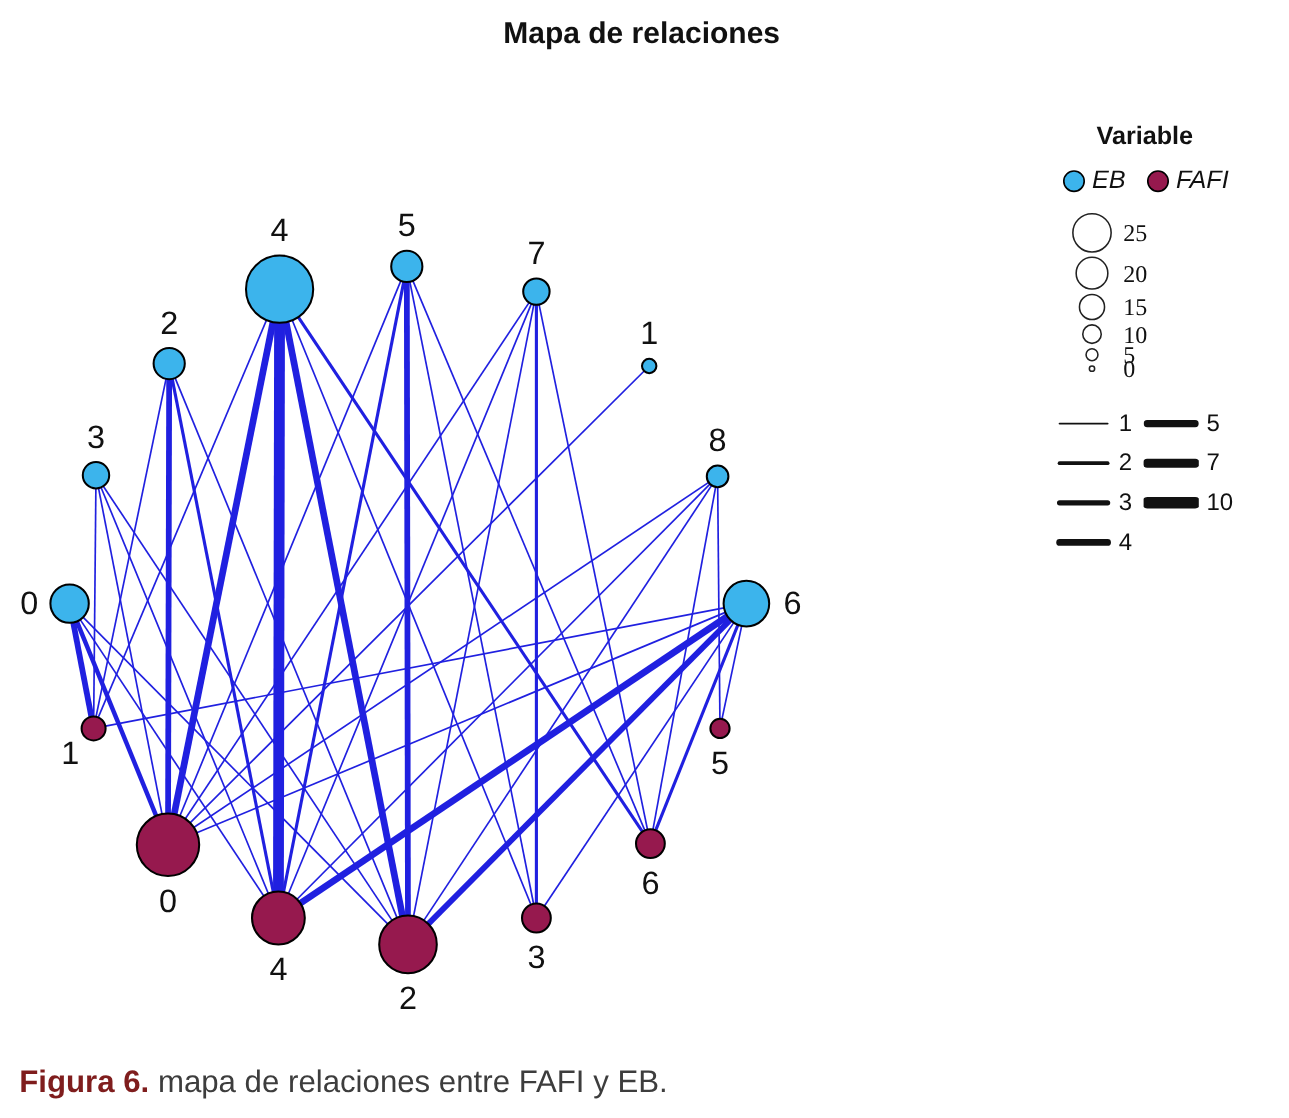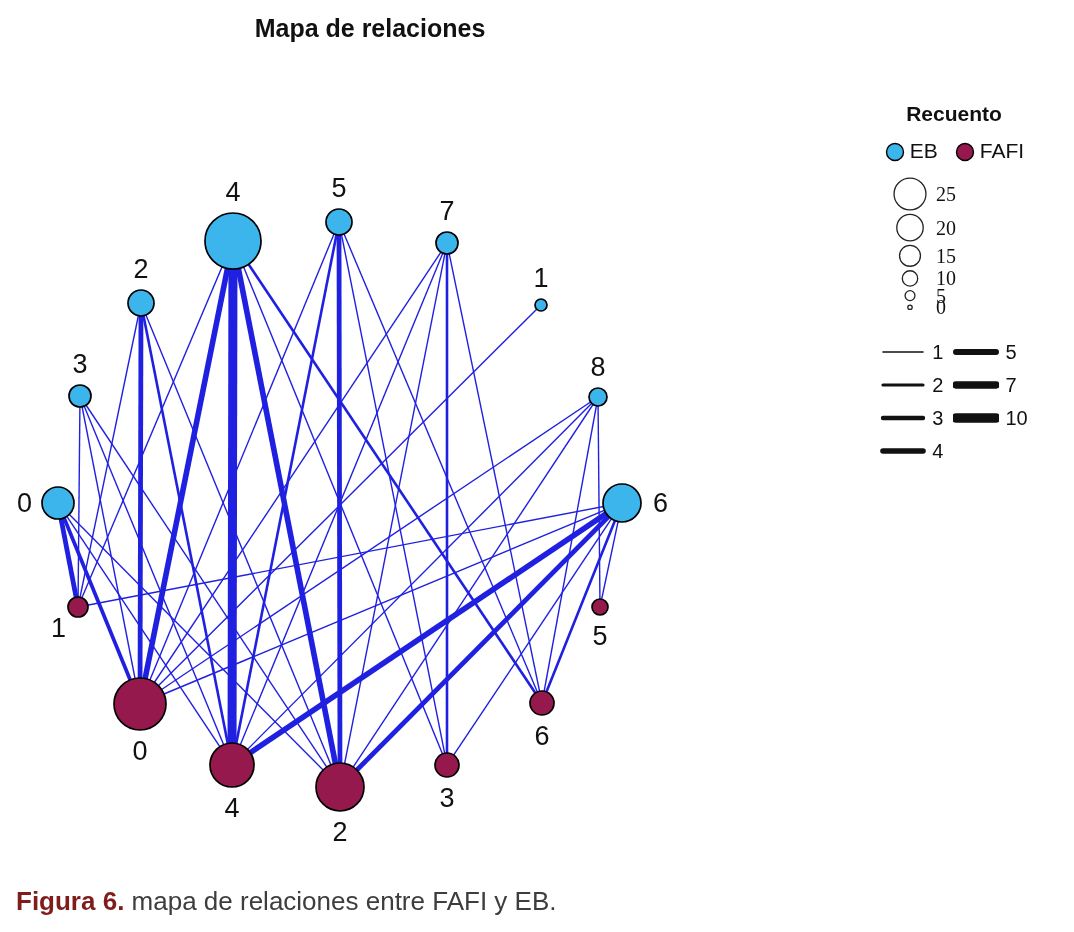--- a/index.html
+++ b/index.html
@@ -5,31 +5,31 @@
   html,body{margin:0;padding:0;background:#ffffff;}
   .stage{
     position:relative;
     width:1074px;height:932px;
     background:#ffffff;
     font-family:"Liberation Sans", sans-serif;
     overflow:hidden;
   }
   .title{
     position:absolute;top:14px;left:90px;width:560px;
-    text-align:center;font-size:25px;font-weight:bold;color:#111;
+    text-align:right;font-size:25px;font-weight:bold;color:#111;
   }
   #graph{position:absolute;top:0;left:0;}
   .legend{
     position:absolute;left:848px;top:102px;width:212px;
     text-align:center;color:#111;
   }
   .legend-title{font-size:21px;font-weight:bold;line-height:1.18;max-width:170px;margin:0 auto;}
   .lt2{margin-top:46px;}
   .var-row{display:flex;justify-content:center;gap:16px;margin-top:12px;font-size:21px;}
-  .var-item{display:flex;align-items:flex-end;gap:4px;}
+  .var-item{display:flex;align-items:center;gap:4px;font-style:italic;}
   #size-legend{margin-top:14px;font-family:Liberation Serif, serif;}
   .rel-grid{display:flex;justify-content:center;gap:10px;margin-top:18px;}
   .rel-col{display:flex;flex-direction:column;gap:10px;align-items:flex-start;}
   .rel-row{display:flex;align-items:center;gap:6px;font-size:20px;}
   .caption{
     position:absolute;left:16px;top:886px;font-size:26px;color:#3d3d3d;
   }
   .cap-accent{font-weight:bold;}
 </style>
 </head>
@@ -107,21 +107,21 @@
       <circle cx="447" cy="765" r="12" fill="#96194e" stroke="#000000" stroke-width="1.7"></circle>
       <text x="447" y="807" text-anchor="middle" font-size="27" fill="#111">3</text>
       <circle cx="542" cy="703" r="12" fill="#96194e" stroke="#000000" stroke-width="1.7"></circle>
       <text x="542" y="745" text-anchor="middle" font-size="27" fill="#111">6</text>
       <circle cx="600" cy="607" r="8" fill="#96194e" stroke="#000000" stroke-width="1.7"></circle>
       <text x="600" y="645" text-anchor="middle" font-size="27" fill="#111">5</text>
     </svg>
   <div class="title">Mapa de relaciones</div>
 
   <div class="legend">
-    <div class="legend-title">Recuento</div>
+    <div class="legend-title">Variable</div>
     <div class="var-row" id="var-row">
         <span class="var-item">
           <svg width="22" height="22">
             <circle cx="11" cy="11" r="8.5" fill="#3cb4ec" stroke="#000" stroke-width="1.4"></circle>
           </svg>
           <span>EB</span>
         </span>
         <span class="var-item">
           <svg width="22" height="22">
             <circle cx="11" cy="11" r="8.5" fill="#96194e" stroke="#000" stroke-width="1.4"></circle>

